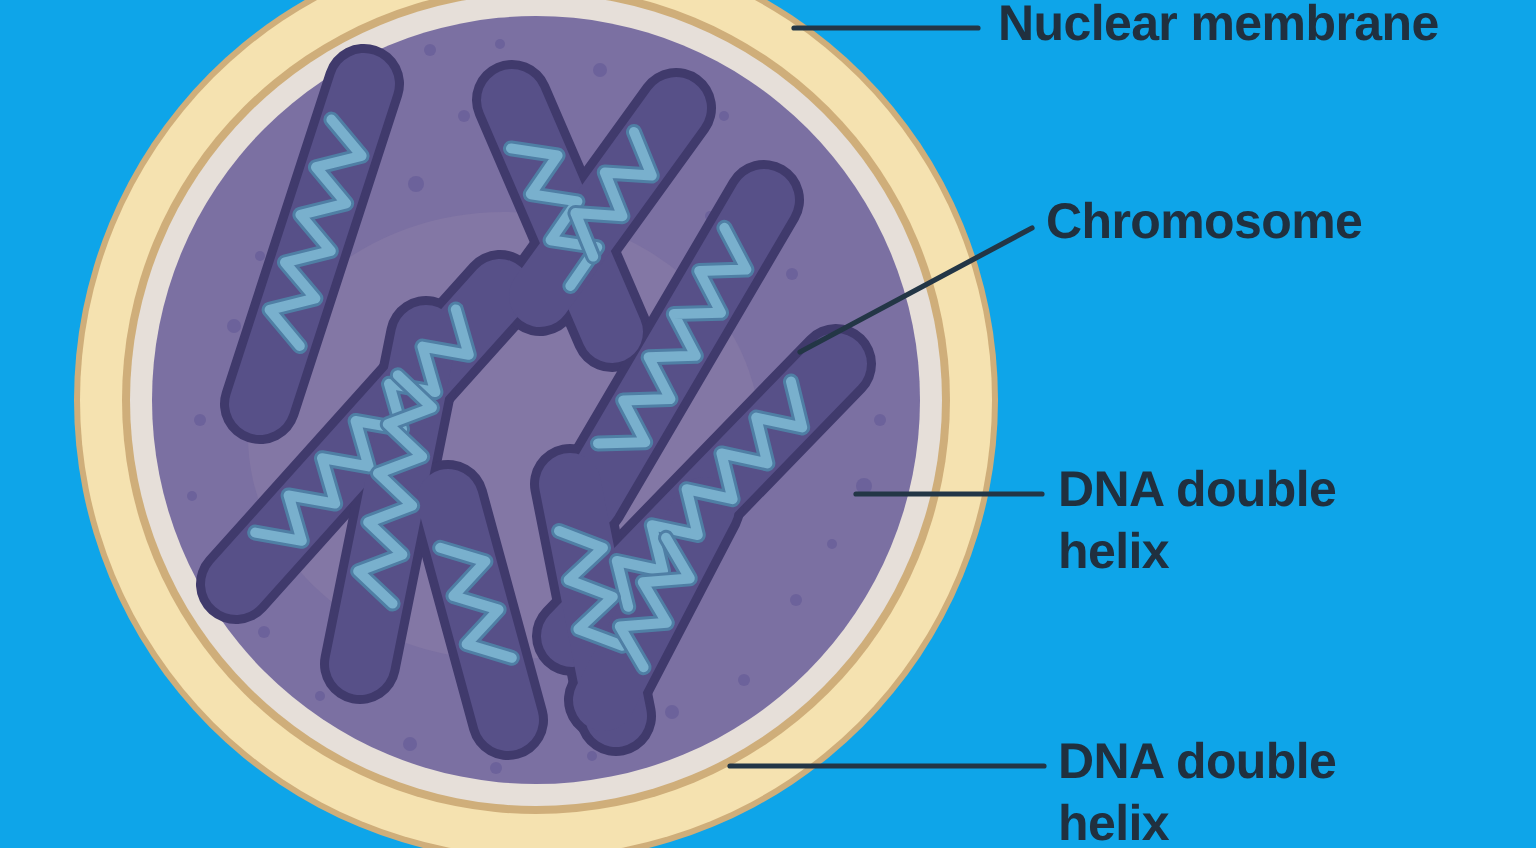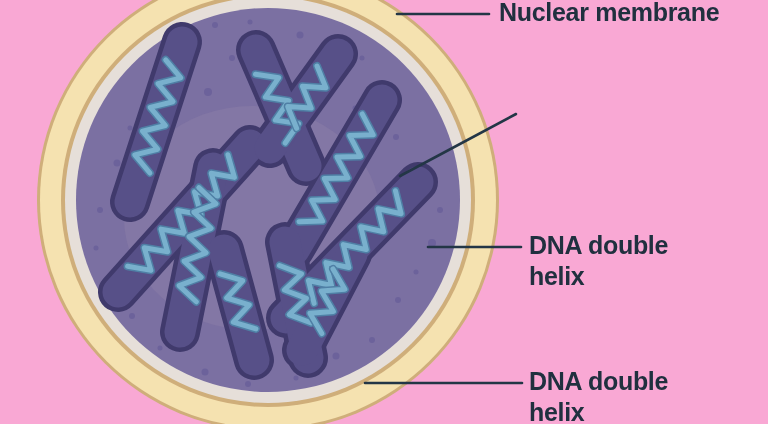--- a/index.html
+++ b/index.html
@@ -1,19 +1,19 @@
 <!DOCTYPE html>
 <html><head>
 <meta charset="utf-8">
 <style>
   html,body{margin:0;padding:0;}
   .stage{
     position:relative;
     width:768px;height:424px;
-    background:#f9a8d4;
+    background:#0ea5e9;
     overflow:hidden;
     font-family:"Liberation Sans", sans-serif;
   }
   .stage svg{position:absolute;left:0;top:0;}
   .label{
     position:absolute;
     color:#20303f;
     font-size:25px;
     font-weight:700;
     line-height:31px;
@@ -105,17 +105,18 @@
       <path d="M333.0 268.9 L344.9 289.2 L321.4 291.1 L333.4 311.4 L309.9 313.2 L321.8 333.6 " fill="none" stroke="#4f7fa5" stroke-width="8" stroke-linejoin="round" stroke-linecap="round"></path>
       <path d="M333.0 268.9 L344.9 289.2 L321.4 291.1 L333.4 311.4 L309.9 313.2 L321.8 333.6 " fill="none" stroke="#79b0cd" stroke-width="5" stroke-linejoin="round" stroke-linecap="round"></path>
       <line x1="397" y1="14" x2="489" y2="14" stroke="#233646" stroke-width="2.6" stroke-linecap="round"></line>
       <line x1="400" y1="176" x2="516" y2="114" stroke="#233646" stroke-width="2.6" stroke-linecap="round"></line>
       <line x1="428" y1="247" x2="521" y2="247" stroke="#233646" stroke-width="2.6" stroke-linecap="round"></line>
       <line x1="365" y1="383" x2="522" y2="383" stroke="#233646" stroke-width="2.6" stroke-linecap="round"></line>
     </svg>
 
   <div class="label" id="lbl-membrane">Nuclear membrane</div>
 
+  <div class="label" id="lbl-chromosome">Chromosome</div>
 
   <div class="label" id="lbl-dna1">DNA double helix</div>
 
   <div class="label" id="lbl-dna2">DNA double helix</div>
 </div>
 
 </body></html>

